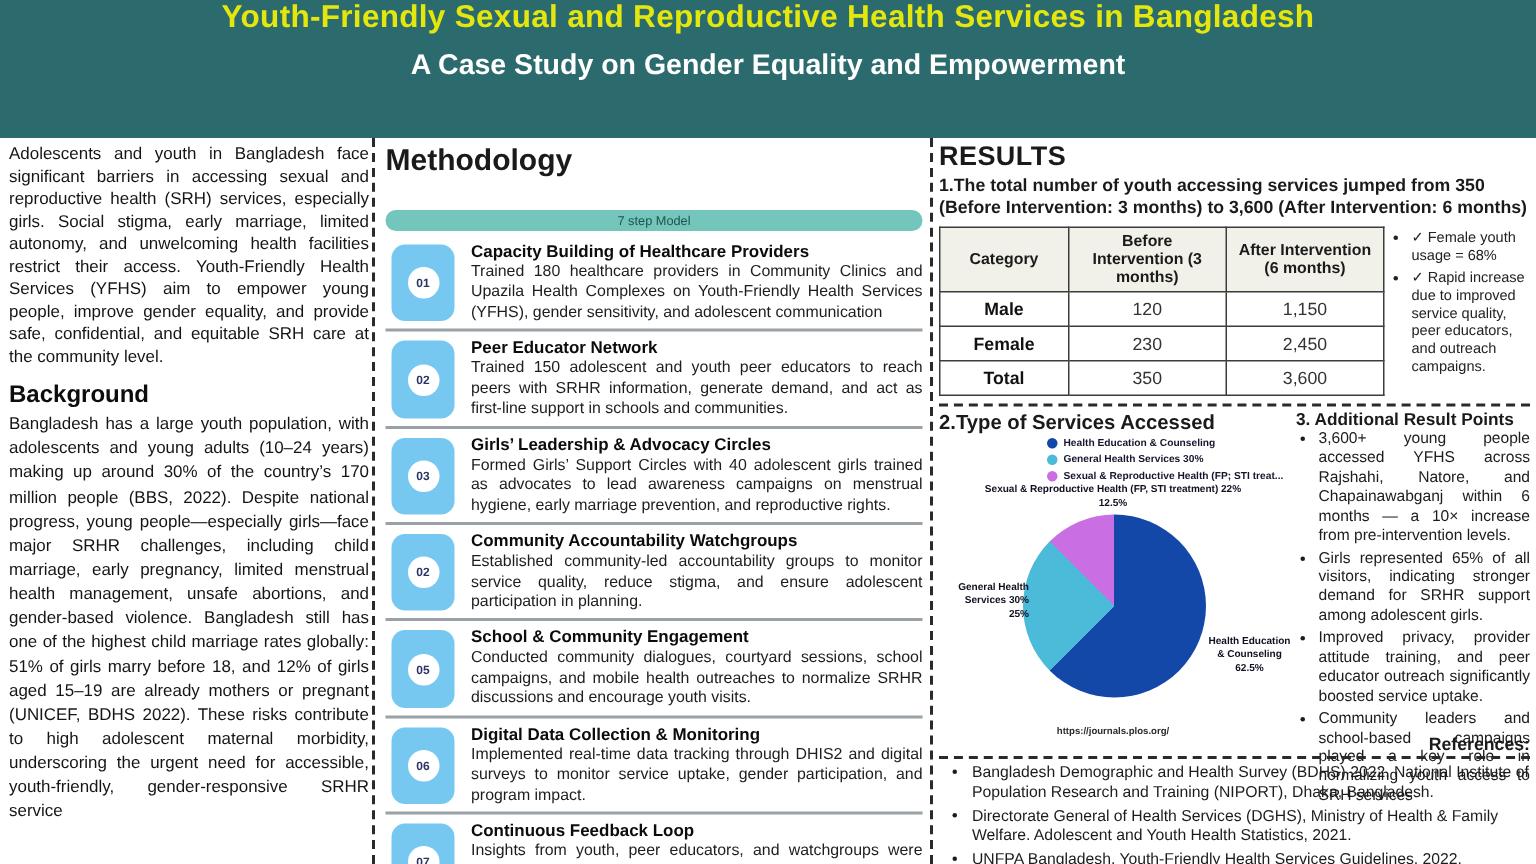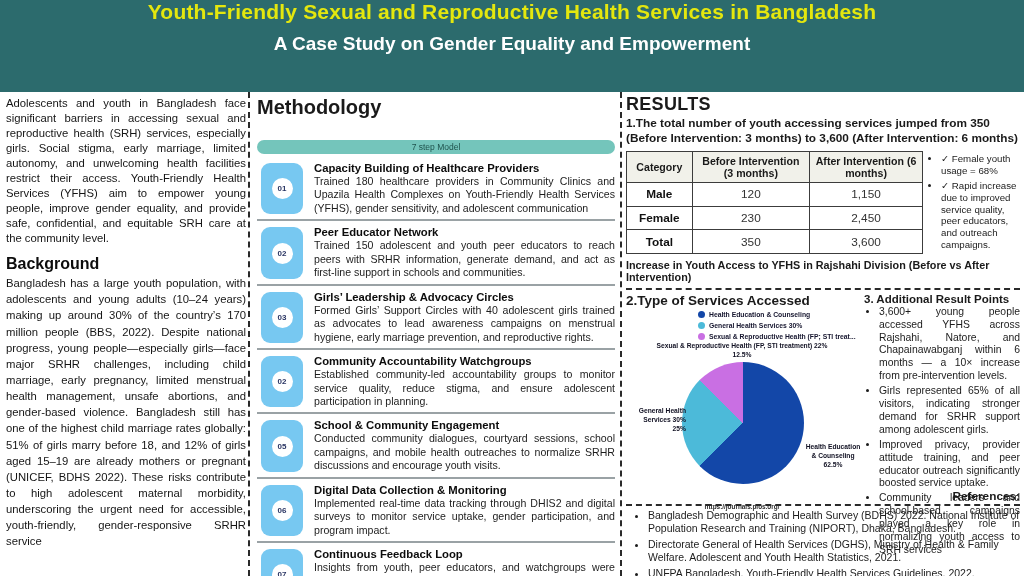--- a/index.html
+++ b/index.html
@@ -45,21 +45,21 @@
   .stepdesc { font-size:10.6px; line-height:1.27; text-align:justify; color:#1d1d1d; }
 
   
   .col-right { position:absolute; left:626px; top:94px; width:394px; }
   .col-right h2 { font-size:18px; font-weight:bold; letter-spacing:.3px; }
   .finding1 { font-size:11.8px; font-weight:bold; line-height:1.28; margin-top:1px; }
   .tbl-wrap { display:flex; gap:7px; margin-top:5px; }
   table { border-collapse:collapse; width:297px; }
   th,td { border:1.5px solid #3c3c3c; text-align:center; }
   th { font-size:10.6px; font-weight:bold; padding:3px 4px; background:#f1f1ea; }
-  td { font-size:11.8px; padding:4px 12px; color:#333; }
+  td { font-size:11.8px; padding:4px 22px; color:#333; }
   td:first-child { font-weight:bold; color:#111; }
   .side-notes { width:90px; list-style:disc; padding-left:11px; font-size:9.7px;
                 line-height:1.22; color:#222; margin-top:2px; }
   .side-notes li { margin-bottom:3px; }
   .tbl-caption { font-size:10.8px; font-weight:bold; margin-top:5px; }
   .hdash { border:none; border-top:2px dashed #2a2a2a; margin:5px 0 3px 0; }
 
   .bottom { display:flex; }
   .chart-area { position:relative; width:232px; flex:0 0 232px; }
   .chart-title { font-size:13.5px; font-weight:bold; }
@@ -216,21 +216,20 @@
             <td>3,600</td>
           </tr>
         </tbody>
       </table>
       <ul class="side-notes">
         <li>✓ Female youth usage = 68%</li>
         <li>✓ Rapid increase due to improved service quality, peer educators, and outreach campaigns.</li>
       </ul>
     </div>
 
-    <p class="tbl-caption">Increase in Youth Access to YFHS in Rajshahi Division (Before vs After Intervention)</p>
     <hr class="hdash">
 
     <div class="bottom">
       <div class="chart-area">
         <div class="chart-title">2.Type of Services Accessed</div>
         <div class="legend">
           <div class="legend-row">
             <span class="legend-dot" id="dot0" style="background: rgb(19, 71, 168);"></span>
             <span class="legend-label">Health Education &amp; Counseling</span>
           </div>

